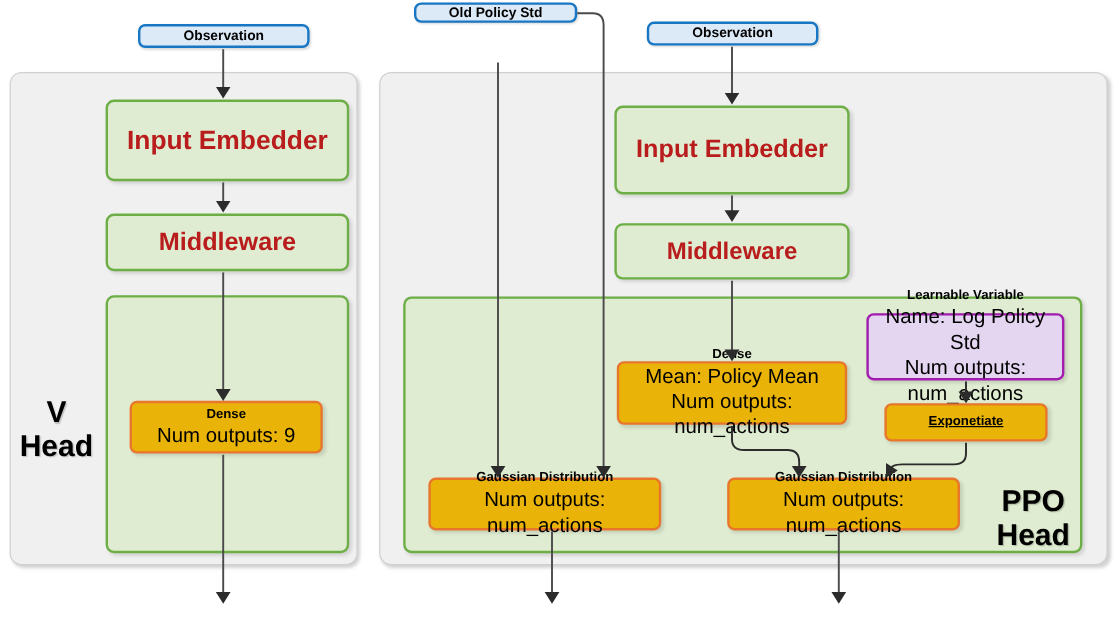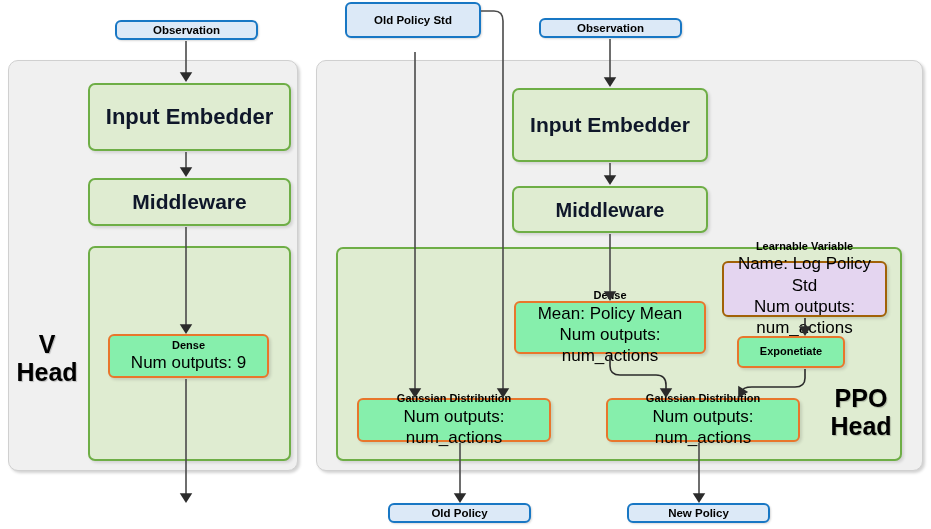--- a/index.html
+++ b/index.html
@@ -44,42 +44,42 @@
   }
   .greenbox.module {
     background: #dfecd1;
   }
   .greenbox.container {
     background: #dfecd1;
     display: block;
   }
   .greenbox-label {
     font-weight: bold;
-    color: #0f172a;
+    color: #b91c1c;
     text-align: right;
     line-height: 1.1;
   }
   .orangebox {
     position: absolute;
-    background: #86efac;
+    background: #eab308;
     border: 2px solid #e8762c;
     border-radius: 6px;
     box-sizing: border-box;
     box-shadow: 2px 2px 3px rgba(0,0,0,0.12);
     display: flex;
     flex-direction: column;
     align-items: center;
     justify-content: center;
     text-align: center;
     color: #000000;
   }
   .purplebox {
     position: absolute;
     background: #e4d5f0;
-    border: 2px solid #a16207;
+    border: 2px solid #a21caf;
     border-radius: 6px;
     box-sizing: border-box;
     box-shadow: 2px 2px 3px rgba(0,0,0,0.12);
     display: flex;
     flex-direction: column;
     align-items: center;
     justify-content: center;
     text-align: center;
     color: #000000;
   }
@@ -160,60 +160,54 @@
     <span class="node-sub">Mean: Policy Mean</span>
     <span class="node-sub">Num outputs: num_actions</span>
   </div>
 
   <div class="purplebox" style="left:722px; top:261px; width:165px; height:56px;">
     <span class="node-title">Learnable Variable</span>
     <span class="node-sub">Name: Log Policy Std</span>
     <span class="node-sub">Num outputs: num_actions</span>
   </div>
 
-  <div class="orangebox" style="left:737px; top:336px; width:108px; height:32px;">
+  <div class="orangebox" style="left:737px; top:336px; width:136px; height:32px;text-decoration:underline;">
     <span class="node-title">Exponetiate</span>
   </div>
 
   <div class="orangebox" style="left:357px; top:398px; width:194px; height:44px;">
     <span class="node-title">Gaussian Distribution</span>
     <span class="node-sub">Num outputs: num_actions</span>
   </div>
 
   <div class="orangebox" style="left:606px; top:398px; width:194px; height:44px;">
     <span class="node-title">Gaussian Distribution</span>
     <span class="node-sub">Num outputs: num_actions</span>
   </div>
 
-  <div class="headlabel" style="left:818px; top:384px; width:86px; font-size:25px;">
+  <div class="headlabel" style="left:818px; top:404px; width:86px; font-size:25px;">
     <div>PPO</div>
     <div>Head</div>
   </div>
 
   <div class="bluebox" style="left:115px; top:20px; width:143px; height:20px;">
     <span>Observation</span>
   </div>
 
-  <div class="bluebox" style="left:345px; top:2px; width:136px; height:36px;">
+  <div class="bluebox" style="left:345px; top:2px; width:136px; height:17px;">
     <span>Old Policy Std</span>
   </div>
 
 
   <div class="bluebox" style="left:539px; top:18px; width:143px; height:20px;">
     <span>Observation</span>
   </div>
 
 
-  <div class="bluebox" style="left:388px; top:503px; width:143px; height:20px;">
-    <span>Old Policy</span>
-  </div>
-
-  <div class="bluebox" style="left:627px; top:503px; width:143px; height:20px;">
-    <span>New Policy</span>
-  </div>
+
 
   <svg class="edges" viewBox="0 0 931 529" xmlns="http://www.w3.org/2000/svg">
     <defs>
       <marker id="ah" markerWidth="9" markerHeight="9" refX="2.4" refY="4.5" orient="auto" markerUnits="strokeWidth">
         <path d="M0,0.6 L0,8.4 L6.2,4.5 z" fill="#2b2b2b"></path>
       </marker>
     </defs>
 
     <path d="M186,41 L186,76" stroke="#4a4a4a" stroke-width="1.6" fill="none" marker-end="url(#ah)"></path>
 

